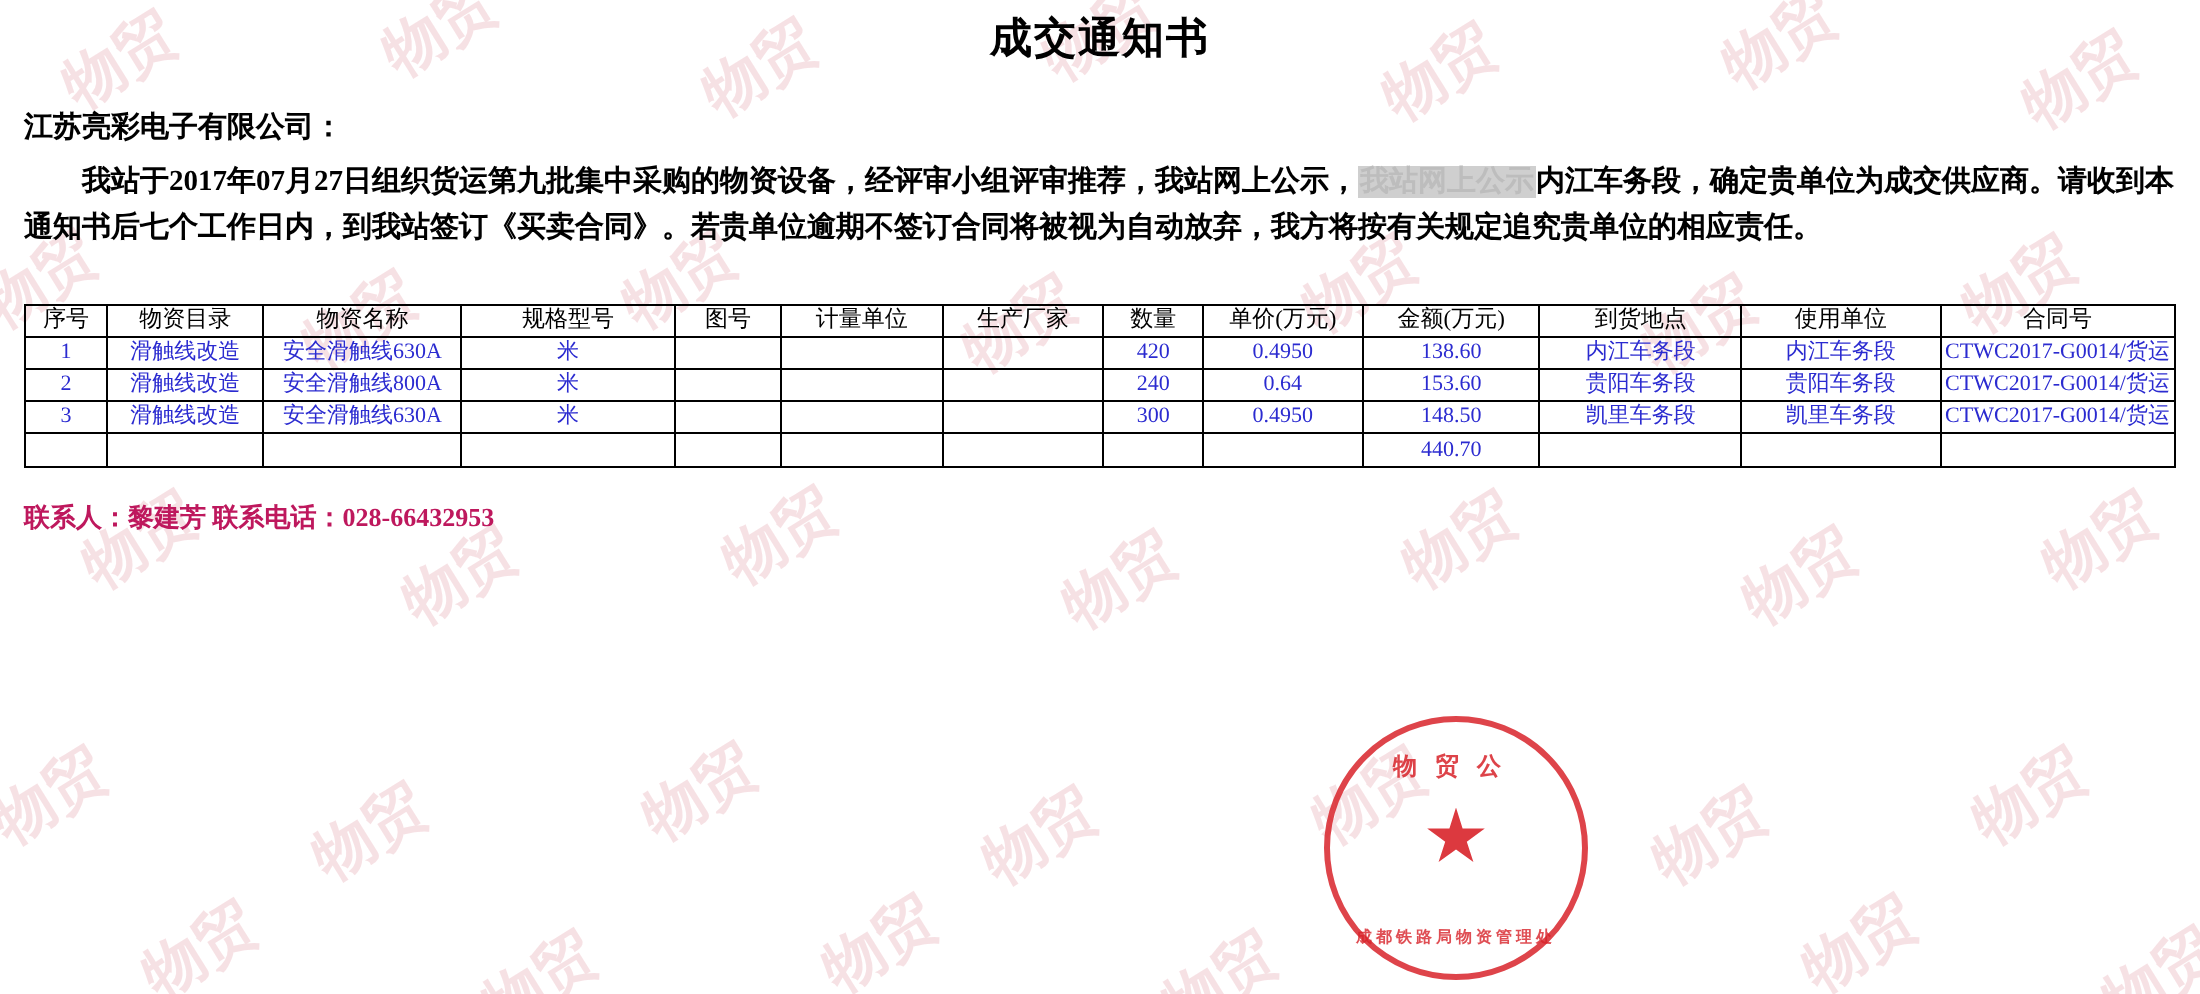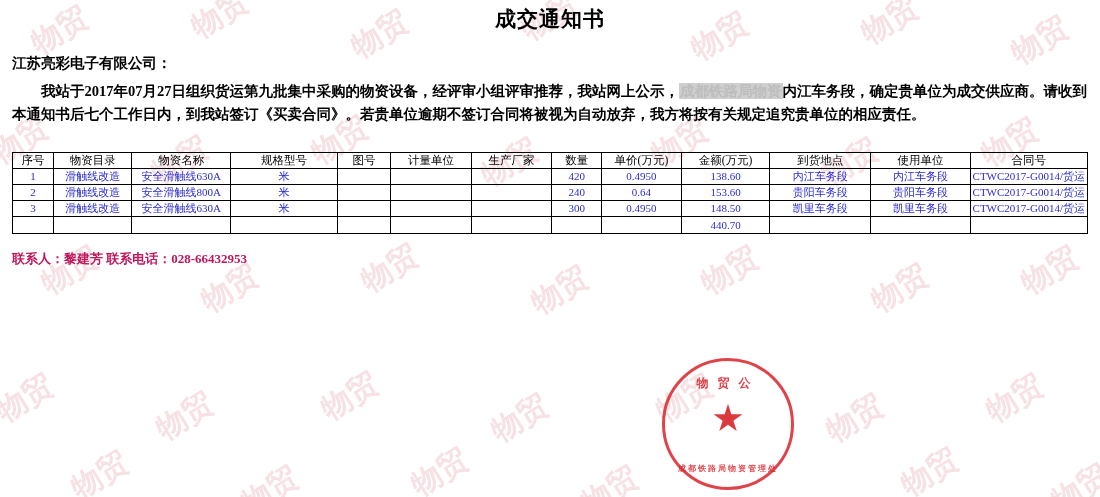--- a/index.html
+++ b/index.html
@@ -246,21 +246,21 @@
 </div>
 
 <div class="page">
 
   <div class="title-block">
     <div class="doc-title">成交通知书</div>
   </div>
 
   <div class="recipient">江苏亮彩电子有限公司：</div>
 
-  <div class="body-para"><span>我站于2017年07月27日组织货运第九批集中采购的物资设备，经评审小组评审推荐，我站网上公示，</span><span class="redacted">成都铁路局物资</span><span>内江车务段，确定贵单位为成交供应商。请收到本通知书后七个工作日内，到我站签订《买卖合同》。若贵单位逾期不签订合同将被视为自动放弃，我方将按有关规定追究贵单位的相应责任。</span></div>
+  <div class="body-para"><span>我站于2017年07月27日组织货运第九批集中采购的物资设备，经评审小组评审推荐，我站网上公示，</span><span class="redacted">我站网上公示</span><span>内江车务段，确定贵单位为成交供应商。请收到本通知书后七个工作日内，到我站签订《买卖合同》。若贵单位逾期不签订合同将被视为自动放弃，我方将按有关规定追究贵单位的相应责任。</span></div>
 
   <table class="goods">
     <thead>
       <tr>
         <th class="col-0">序号</th>
         <th class="col-1">物资目录</th>
         <th class="col-2">物资名称</th>
         <th class="col-3">规格型号</th>
         <th class="col-4">图号</th>
         <th class="col-5">计量单位</th>

